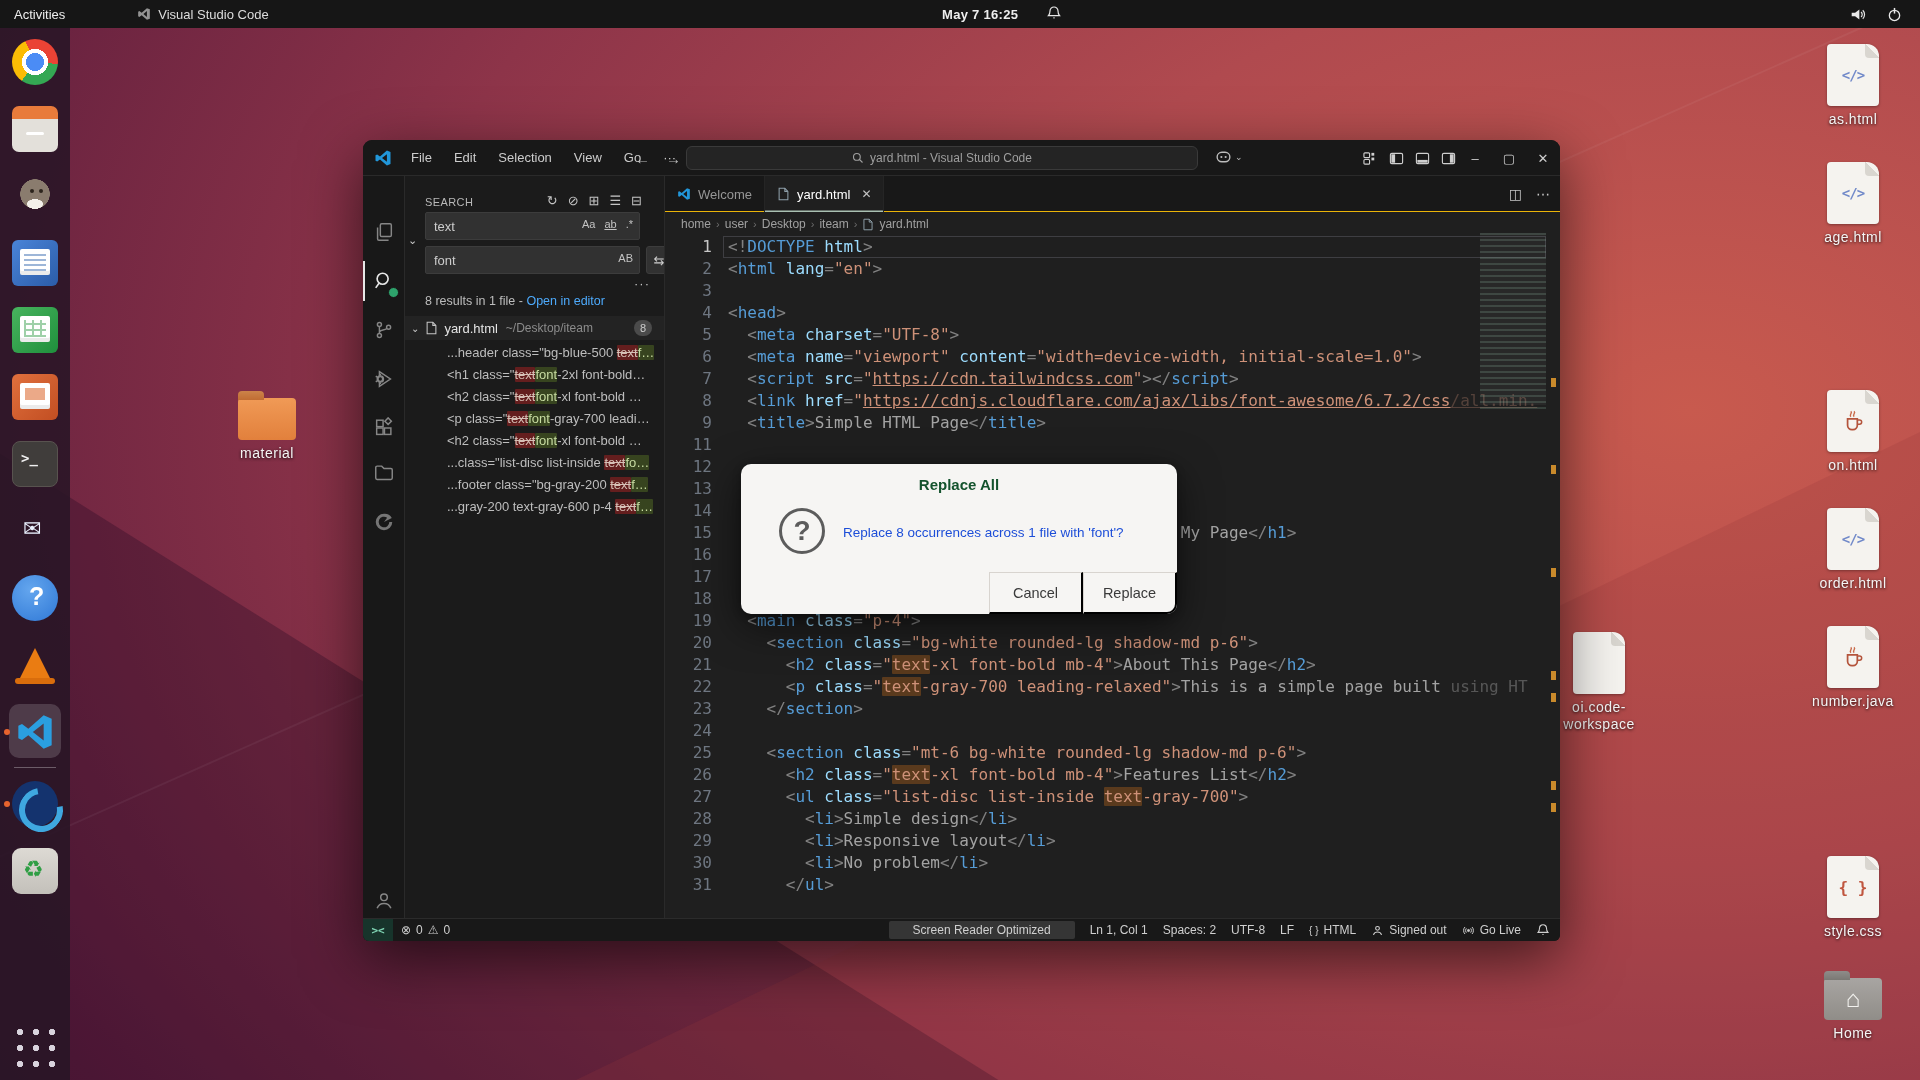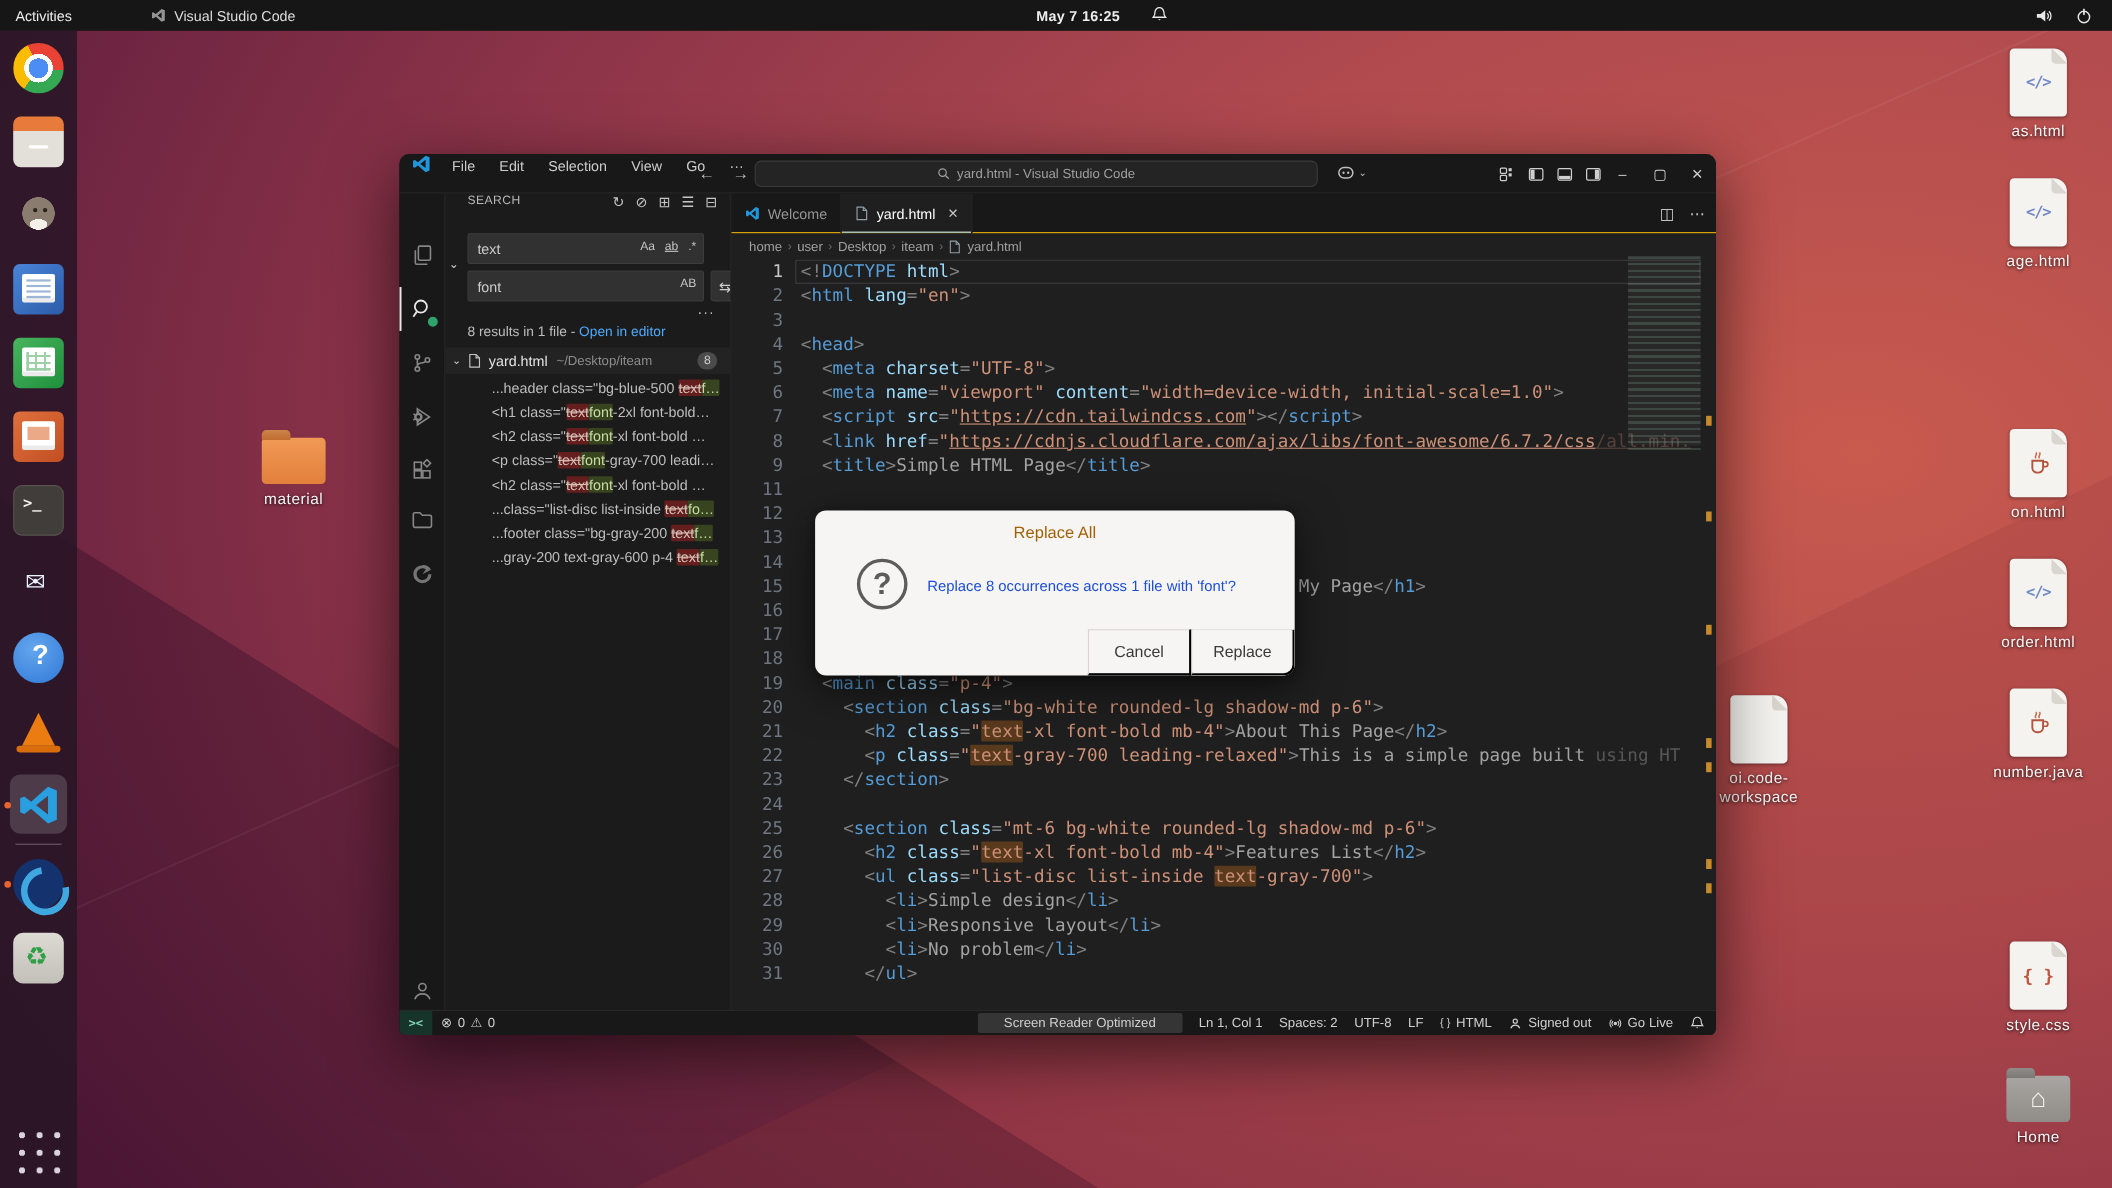--- a/index.html
+++ b/index.html
@@ -79,38 +79,38 @@
   .dcol .dicon:nth-child(4){top:508px}
   .dcol .dicon:nth-child(5){top:626px}
   .dcol .dicon:nth-child(6){top:856px}
   .dcol .dicon:nth-child(7){top:966px}
   .dicon-ws{left:1541px;top:632px}
   .dicon-ws .lbl{width:96px}
   .dicon-mat{left:209px;top:386px}
 
   
   .vscode{position:absolute;left:363px;top:140px;width:1197px;height:801px;background:#1f1f1f;border-radius:9px 9px 6px 6px;box-shadow:0 18px 60px rgba(0,0,0,.6);z-index:5;overflow:hidden;color:#ccc;font-size:13px}
-  .titlebar{position:absolute;left:0;top:0;right:0;height:36px;background:#181818;display:flex;align-items:flex-start;border-bottom:1px solid #2a2a2a}
+  .titlebar{position:absolute;left:0;top:0;right:0;height:36px;background:#181818;display:flex;align-items:center;border-bottom:1px solid #2a2a2a}
   .vsc-logo{margin-left:11px;width:18px;height:18px}
   .menus{display:flex;gap:4px;margin-left:10px}
   .menu-item{padding:3px 9px;border-radius:5px;color:#ccc}
   .nav-arrows{position:absolute;left:272px;top:0;height:36px;display:flex;align-items:center;gap:16px;color:#bbb;font-size:15px}
   .title-search{position:absolute;left:323px;top:6px;width:512px;height:24px;background:#242424;border:1px solid #3a3a3a;border-radius:6px;display:flex;align-items:center;justify-content:center;gap:6px;color:#9f9f9f;font-size:12px}
   .copilot{position:absolute;left:852px;top:8px;display:flex;align-items:center;gap:3px;color:#bdbdbd}
   .layout-icons{position:absolute;left:1000px;top:0;height:36px;display:flex;align-items:center;gap:11px}
   .winctl{position:absolute;left:1104px;top:0;height:36px;display:flex;align-items:center;gap:18px;color:#cfcfcf;font-size:13px}
   .winctl span{width:16px;text-align:center}
 
   .activitybar{position:absolute;left:0;top:36px;width:42px;bottom:23px;background:#181818;border-right:1px solid #2a2a2a}
   .ab-icon{position:absolute;left:0;width:42px;height:40px;display:flex;align-items:center;justify-content:center;color:#868686}
   .ab-icon.active{color:#e7e7e7;box-shadow:inset 2px 0 0 #e7e7e7}
   .ab-badge{position:absolute;right:6px;bottom:3px;width:11px;height:11px;border-radius:50%;background:#2ea36c;border:1px solid #181818}
 
   .sidebar{position:absolute;left:42px;top:36px;width:260px;bottom:23px;background:#1b1b1b;border-right:1px solid #2a2a2a;overflow:hidden}
-  .sb-head{position:absolute;left:0;top:0;right:0;height:32px;display:flex;align-items:flex-start}
+  .sb-head{position:absolute;left:0;top:0;right:10px;height:32px;display:flex;align-items:flex-end}
   .sb-title{margin-left:20px;font-size:11px;color:#b8b8b8;letter-spacing:.4px}
   .sb-tools{position:absolute;right:12px;display:flex;gap:10px;color:#c5c5c5;font-size:13px}
   .sb-chevron{position:absolute;left:3px;top:58px;color:#ccc;font-size:11px}
   .sinp-row{position:absolute;left:20px;width:215px;height:28px}
   .sinp{width:100%;height:100%;background:#313131;border:1px solid #3c3c3c;border-radius:2px;color:#ccc;font-size:13px;padding:0 62px 0 8px;font-family:"Liberation Sans",sans-serif;outline:none}
   .inp-icons{position:absolute;right:5px;top:5px;display:flex;gap:5px;color:#c3c3c3;font-size:11px}
   .inp-icons .opt{padding:1px 2px;border-radius:3px}
   .opt-word{text-decoration:underline}
   .repl-all-btn{position:absolute;left:241px;top:70px;width:26px;height:28px;background:#313131;border:1px solid #3c3c3c;border-radius:3px;display:flex;align-items:center;justify-content:center;color:#ccc;font-size:13px}
   .sb-dots{position:absolute;right:14px;top:100px;color:#c5c5c5;letter-spacing:1px}
@@ -155,21 +155,21 @@
 
   .statusbar{position:absolute;left:0;bottom:0;right:0;height:23px;background:#181818;border-top:1px solid #2b2b2b;display:flex;align-items:center;font-size:12px;color:#cfcfcf;z-index:6}
   .st-remote{width:30px;height:100%;background:#17342b;color:#7fd4b3;display:flex;align-items:center;justify-content:center;font-family:"DejaVu Sans Mono",monospace;font-size:11px;font-weight:bold}
   .st-left{display:flex;align-items:center;gap:5px;margin-left:8px}
   .st-right{margin-left:auto;display:flex;align-items:center;margin-right:10px}
   .st-item{margin-left:15px;display:flex;align-items:center;gap:5px;white-space:nowrap}
   .st-sro{background:rgba(255,255,255,.13);padding:2px 24px;border-radius:2px;margin-left:0}
 
   
   .dialog{position:absolute;left:378px;top:324px;width:436px;height:150px;background:#f6f5f3;border-radius:10px;box-shadow:0 12px 40px rgba(0,0,0,.55),0 2px 8px rgba(0,0,0,.3);z-index:8;color:#2e2e2e}
-  .dlg-title{position:absolute;left:0;right:0;top:12px;text-align:center;font-weight:normal;font-size:15px;color:#a16207}
+  .dlg-title{position:absolute;left:0;right:0;top:12px;text-align:center;font-weight:bold;font-size:15px;color:#14532d}
   .dlg-icon{position:absolute;left:38px;top:44px;width:46px;height:46px;border-radius:50%;border:3px solid #5c5c5c;display:flex;align-items:center;justify-content:center;font-size:28px;font-weight:bold;color:#5c5c5c}
   .dlg-msg{position:absolute;left:102px;top:61px;right:16px;font-size:13.5px;color:#1d4ed8}
   .dlg-btns{position:absolute;right:0;bottom:0;display:flex}
   .dlg-btn{width:94px;height:42px;border-top:1px solid #d8d4cf;border-left:1px solid #d8d4cf;display:flex;align-items:center;justify-content:center;font-size:14.5px;color:#3a3a3a;background:none;font-family:"Liberation Sans",sans-serif}
   .dlg-btn:last-child{border-bottom-right-radius:10px}
 
   svg{display:block}
 </style>
 </head>
 <body>

